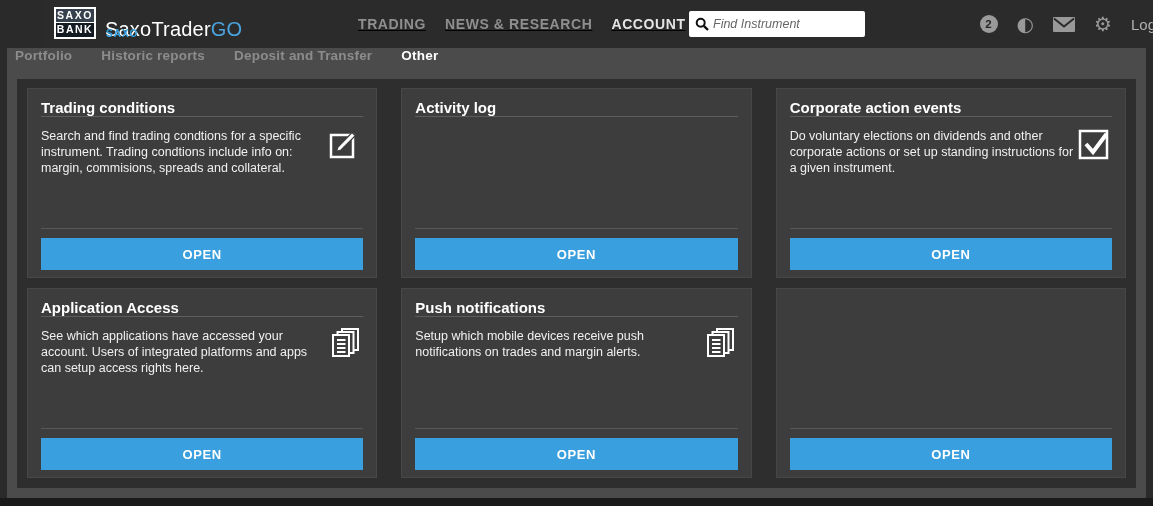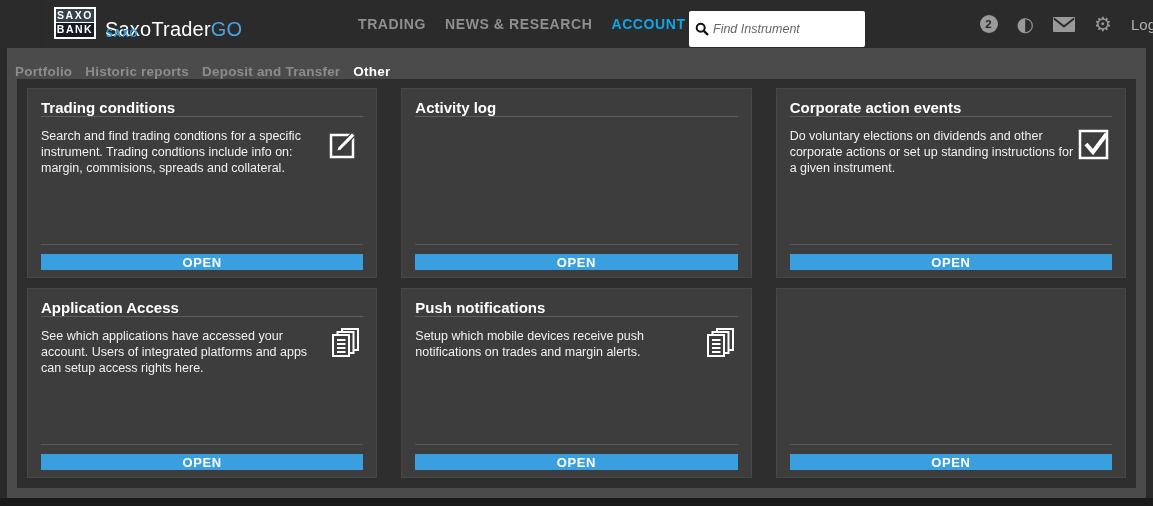--- a/index.html
+++ b/index.html
@@ -21,60 +21,60 @@
   .logo-line { display:block; height:14px; line-height:13px; text-align:center;
     font-size:10.5px; font-weight:bold; color:#fff; letter-spacing:1.5px; }
   .logo-line.saxo { background:#36414d; border-bottom:1px solid #fff; }
   .logo-line.bank { background:#141a21; }
 
   .brand { position:absolute; left:59px; top:18px; font-size:20px; color:#fff; letter-spacing:0.2px; }
   .brand .go { color:#4aa3df; }
   .brand-demo { position:absolute; left:60px; top:28px; font-size:10px; font-weight:bold;
     color:#2f9fe0; letter-spacing:1px; }
 
-  .nav { position:absolute; left:312px; top:0; height:48px; display:flex; align-items:center; gap:19px; }
+  .nav { position:absolute; left:312px; top:0; height:48px; display:flex; align-items:center; gap:19px;text-decoration:underline; }
   .nav-item { font-size:14px; font-weight:bold; color:#8f8f8f; letter-spacing:0.6px; cursor:pointer; white-space:nowrap; }
-  .nav-item.active { color:#0ea5e9; }
-
-  .search { position:absolute; left:643px; top:11px; width:176px; height:36px;
+  .nav-item.active { color:#e5e5e5; }
+
+  .search { position:absolute; left:643px; top:11px; width:176px; height:26px;
     background:#fff; border-radius:2px; display:flex; align-items:center; }
   .search svg { margin:0 4px 0 6px; flex:0 0 auto; }
   .search input { border:none; outline:none; flex:1; min-width:0; height:100%;
     font-size:12.5px; color:#333; background:transparent; font-family:inherit; padding:0; }
   .search input::placeholder { color:#666; font-style:italic; }
 
   .top-right { position:absolute; right:18px; top:0; height:48px; display:flex; align-items:center; gap:19px; }
   .badge { width:18px; height:18px; border-radius:50%; background:#9a9a9a; color:#262626;
     font-size:11.5px; font-weight:bold; display:flex; align-items:center; justify-content:center; cursor:pointer; }
   .glyph-icon { color:#999; font-size:20px; line-height:1;
     font-family:"DejaVu Sans", sans-serif; cursor:pointer; }
   .mail-icon { display:flex; align-items:center; cursor:pointer; }
   .logout { color:#b0b0b0; font-size:15px; cursor:pointer; }
 
   
   .frame { position:absolute; left:7px; top:48px; width:1139px; height:450px; background:#4b4b4b; }
-  .tabbar { height:31px; display:flex; align-items:flex-end; gap:13px; padding-left:8px; }
+  .tabbar { height:31px; display:flex; align-items:flex-start; gap:29px; padding-left:8px; }
   .tab { font-size:13.5px; font-weight:bold; color:#8c8c8c; letter-spacing:0.2px; cursor:pointer; white-space:nowrap; }
   .tab.active { color:#fff; }
 
   .content { position:absolute; left:10px; right:10px; top:31px; bottom:10px; background:#2e2e2e; }
   .grid { position:absolute; left:0; right:0; top:0; bottom:0; padding:9px 10px;
     display:grid; grid-template-columns:repeat(3,1fr); grid-template-rows:190px 190px;
     column-gap:24px; row-gap:10px; }
 
   
   .card { background:#3d3d3d; border:1px solid #474747; position:relative; padding:0 13px; }
   .card-title { padding-top:10px; padding-bottom:0; font-size:15px; font-weight:bold;
     color:#fff; border-bottom:1px solid #5d5d5d; }
   .card-body { position:relative; padding-top:11px; }
   .card-desc { width:289px; font-size:12.5px; line-height:16px; color:#f0f0f0; }
   .card-icon { position:absolute; top:10px; right:1px; }
   .card-footer { position:absolute; left:13px; right:13px; bottom:7px;
     border-top:1px solid #585858; padding-top:9px; }
-  .open-btn { display:block; width:100%; height:16px; background:#3a9fde; border:none;
+  .open-btn { display:block; width:100%; height:32px; background:#3a9fde; border:none;
     color:#fff; font-weight:bold; font-size:13px; letter-spacing:0.6px;
     font-family:inherit; cursor:pointer; }
 
   .bottom-strip { position:absolute; left:0; bottom:0; width:1153px; height:8px; background:#1a1a1a; }
 </style>
 </head>
 <body>
 
 <div class="topbar">
 

